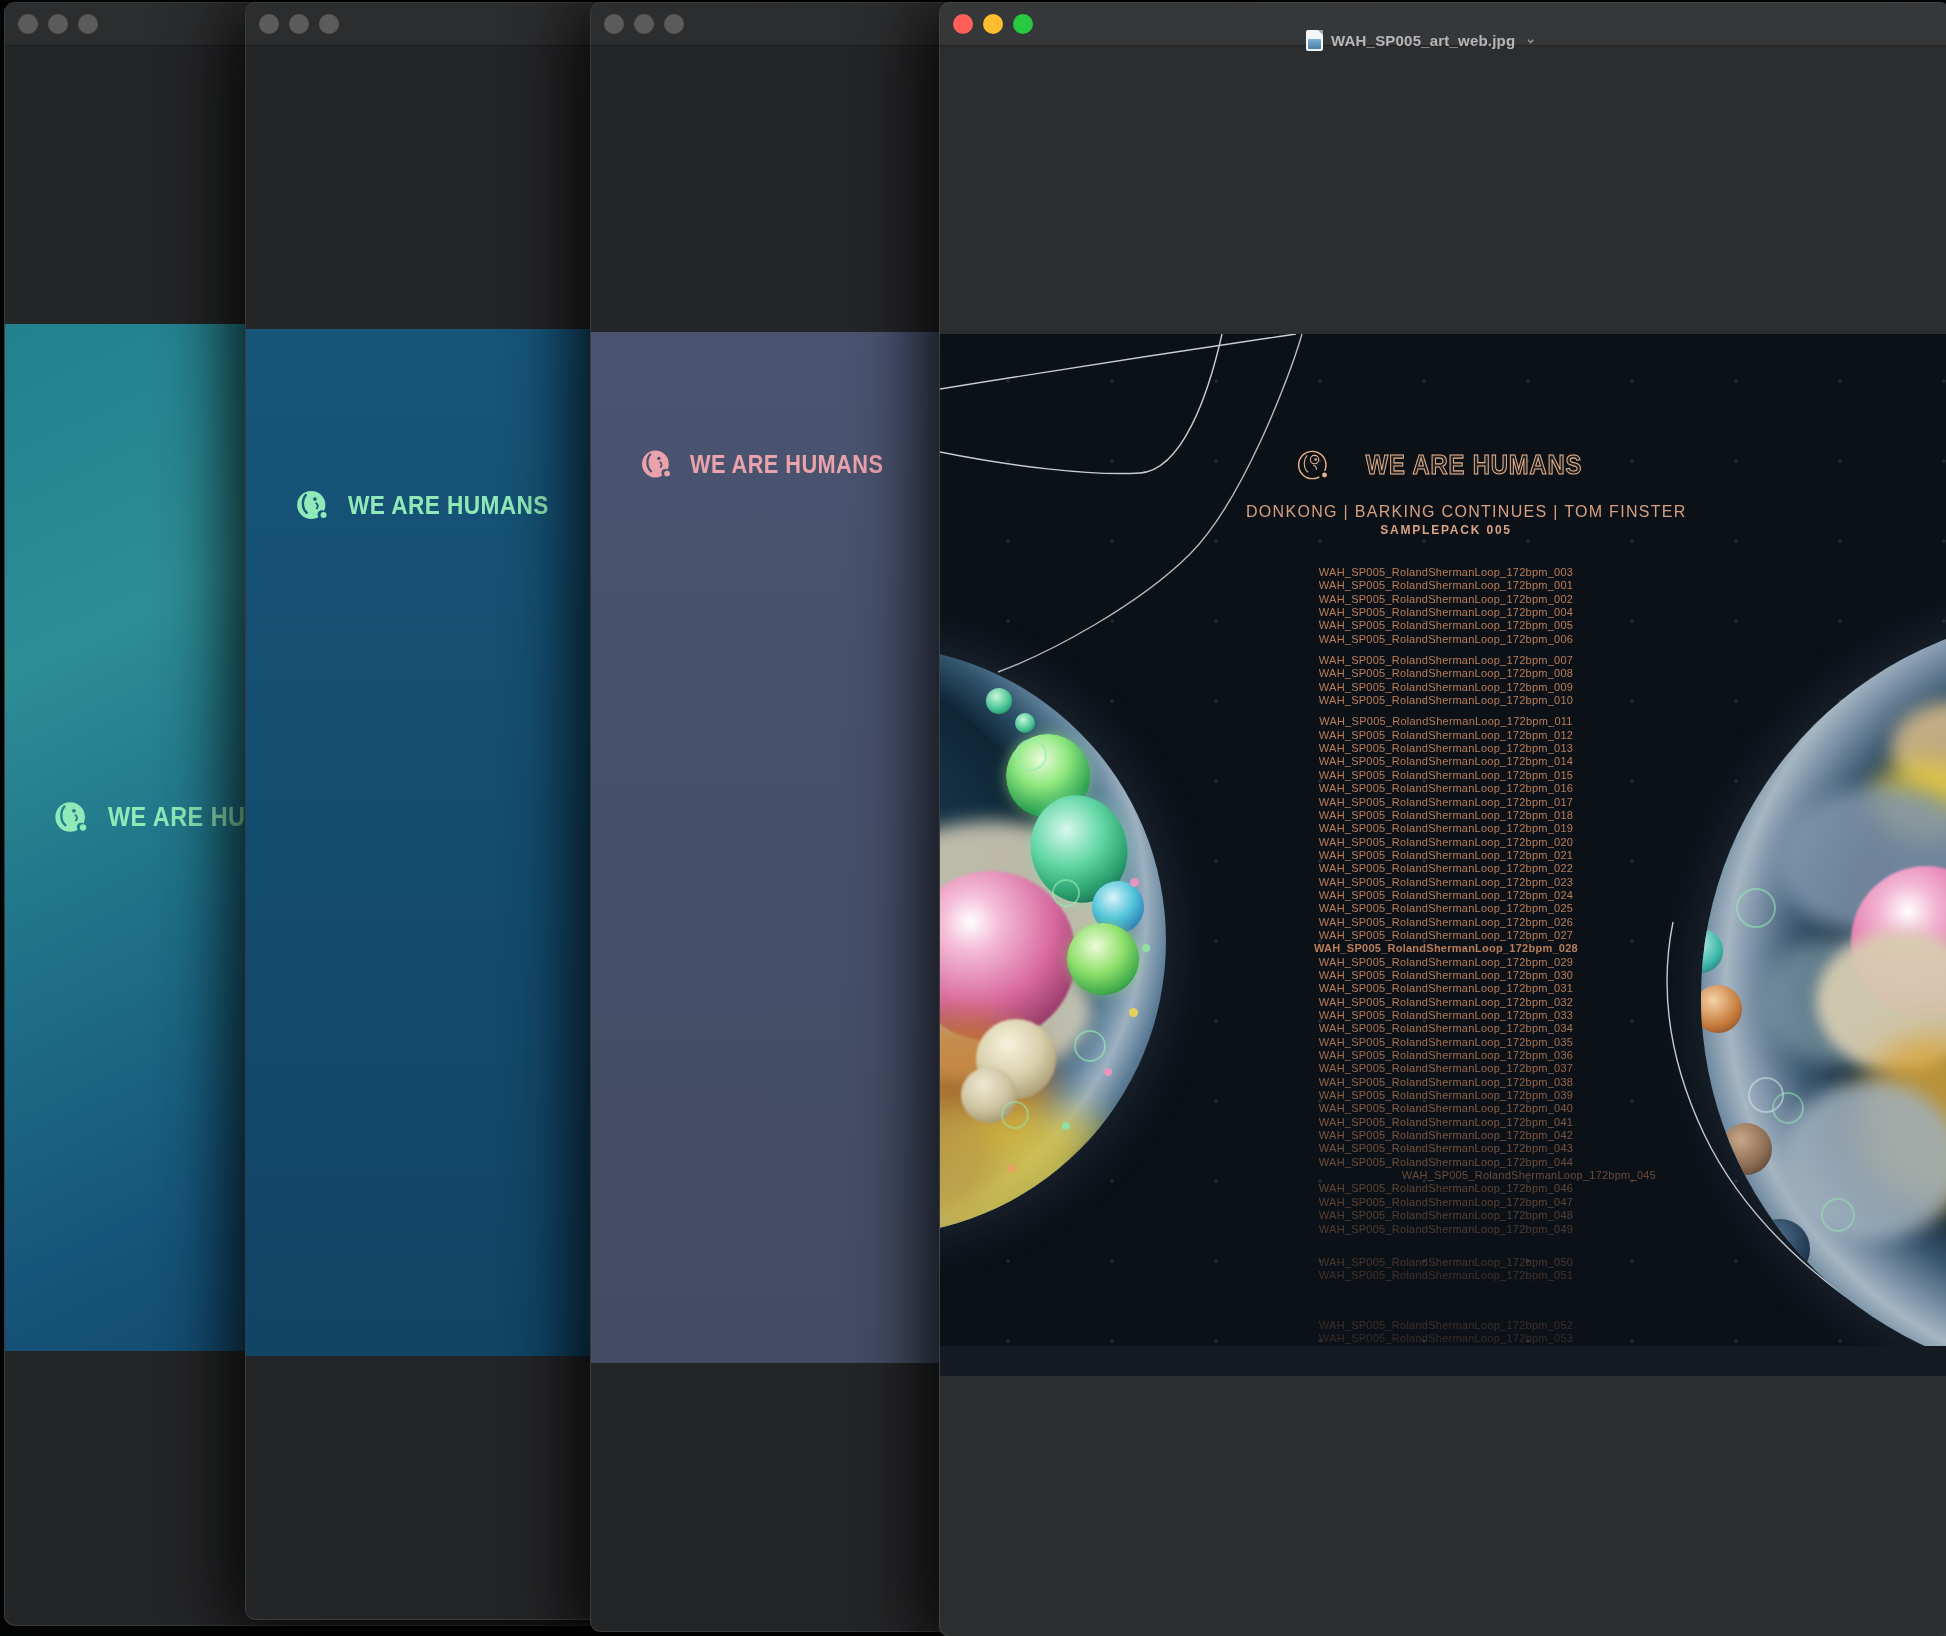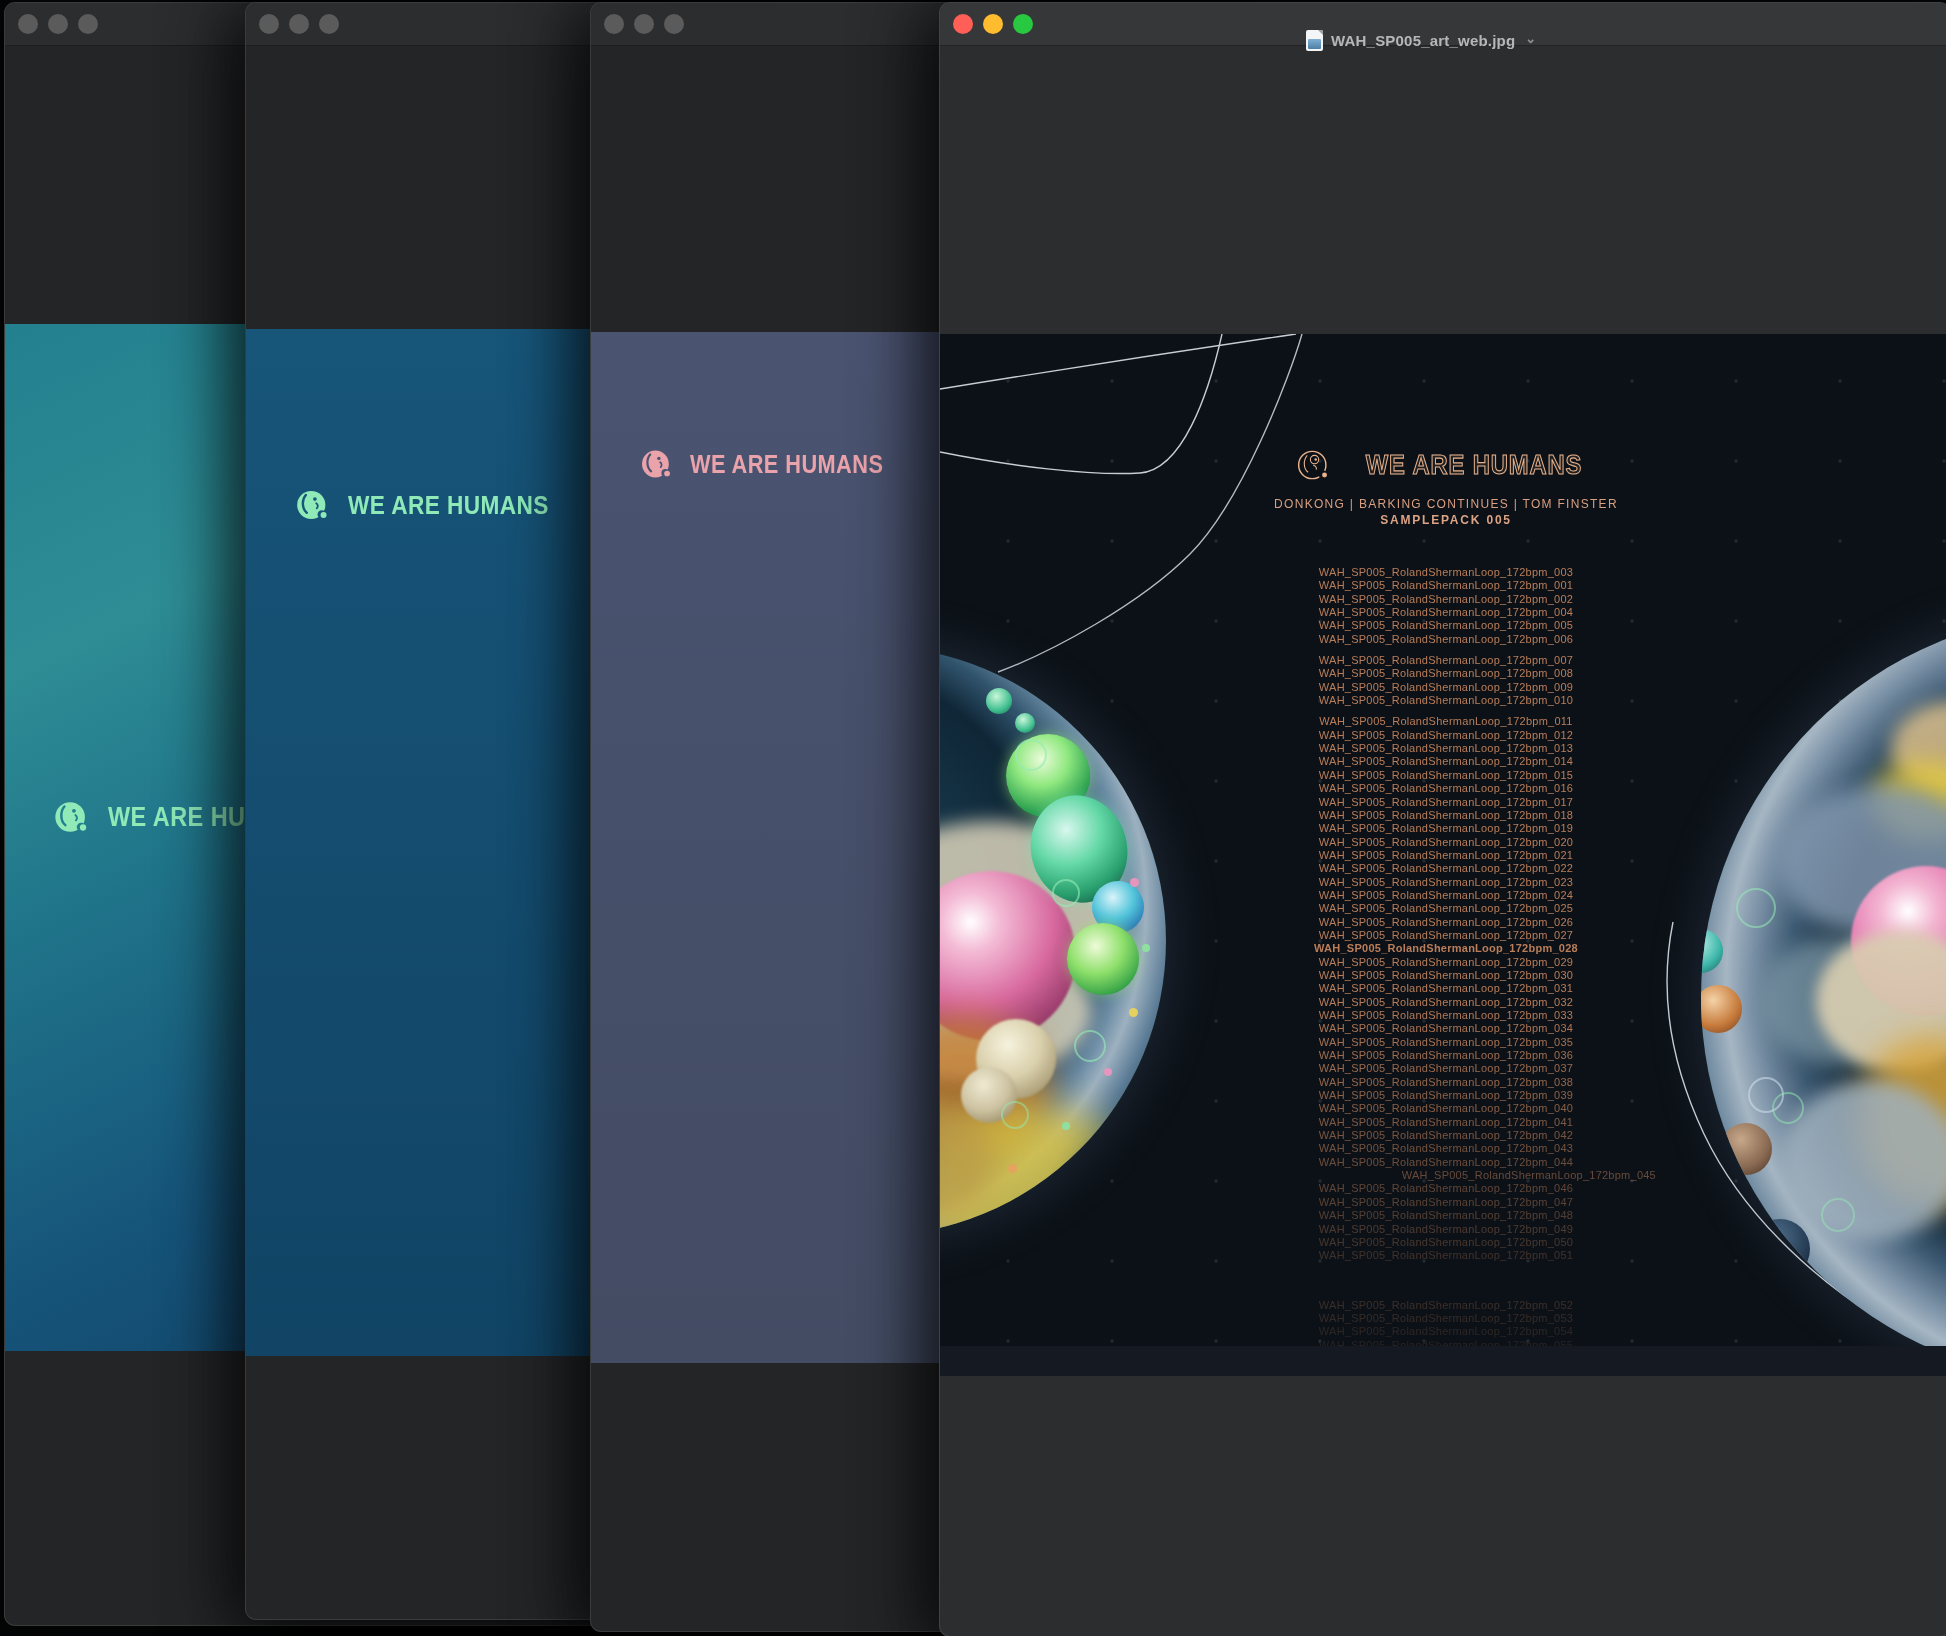--- a/index.html
+++ b/index.html
@@ -50,21 +50,21 @@
   .curves{position:absolute;inset:0;}
   
   .art-header{position:absolute;left:306px;top:112px;width:400px;text-align:center;color:#e7b28c;}
   .art-header .row1{display:flex;align-items:center;justify-content:center;gap:16px;}
   .wordmark-outline{
     font-size:27px;font-weight:bold;letter-spacing:1px;white-space:nowrap;
     color:rgba(231,178,140,0.10);
     -webkit-text-stroke:1.1px #e7b28c;
     transform:scaleX(0.88);transform-origin:center;
   }
-  .art-sub{margin-top:13px;font-size:12px;letter-spacing:1.3px;color:#d89f80;white-space:nowrap;}
+  .art-sub{margin-top:19px;font-size:16px;letter-spacing:1.3px;color:#d89f80;white-space:nowrap;}
   .art-pack{margin-top:2px;font-size:12px;font-weight:bold;letter-spacing:1.8px;color:#dba384;}
   
   .filelist{
     position:absolute;left:506px;top:232px;transform:translateX(-50%);
     width:420px;text-align:center;color:#c8875f;
     font-size:11px;line-height:13.34px;letter-spacing:0.25px;white-space:nowrap;
   }
   
   .cell{position:absolute;border-radius:50%;overflow:hidden;}
   .cell .blob{position:absolute;border-radius:50%;}
@@ -306,21 +306,21 @@
         <div style="opacity: 0.65;">WAH_SP005_RolandShermanLoop_172bpm_040</div>
         <div style="opacity: 0.61;">WAH_SP005_RolandShermanLoop_172bpm_041</div>
         <div style="opacity: 0.58;">WAH_SP005_RolandShermanLoop_172bpm_042</div>
         <div style="opacity: 0.55;">WAH_SP005_RolandShermanLoop_172bpm_043</div>
         <div style="opacity: 0.51;">WAH_SP005_RolandShermanLoop_172bpm_044</div>
         <div style="opacity: 0.48; text-align: right;">WAH_SP005_RolandShermanLoop_172bpm_045</div>
         <div style="opacity: 0.44;">WAH_SP005_RolandShermanLoop_172bpm_046</div>
         <div style="opacity: 0.41;">WAH_SP005_RolandShermanLoop_172bpm_047</div>
         <div style="opacity: 0.38;">WAH_SP005_RolandShermanLoop_172bpm_048</div>
         <div style="opacity: 0.34;">WAH_SP005_RolandShermanLoop_172bpm_049</div>
-        <div style="opacity: 0.31;">WAH_SP005_RolandShermanLoop_172bpm_050</div>
+        <div style="opacity: 0.31; margin-top: 20px;">WAH_SP005_RolandShermanLoop_172bpm_050</div>
         <div style="opacity: 0.27;">WAH_SP005_RolandShermanLoop_172bpm_051</div>
         <div style="opacity: 0.24; margin-top: 36px;">WAH_SP005_RolandShermanLoop_172bpm_052</div>
         <div style="opacity: 0.21;">WAH_SP005_RolandShermanLoop_172bpm_053</div>
         <div style="opacity: 0.17;">WAH_SP005_RolandShermanLoop_172bpm_054</div>
         <div style="opacity: 0.14;">WAH_SP005_RolandShermanLoop_172bpm_055</div>
         <div style="opacity: 0.1;">WAH_SP005_RolandShermanLoop_172bpm_056</div>
         <div style="opacity: 0.07;">WAH_SP005_RolandShermanLoop_172bpm_057</div>
         <div style="opacity: 0.04;">WAH_SP005_RolandShermanLoop_172bpm_058</div>
       </div>
 

